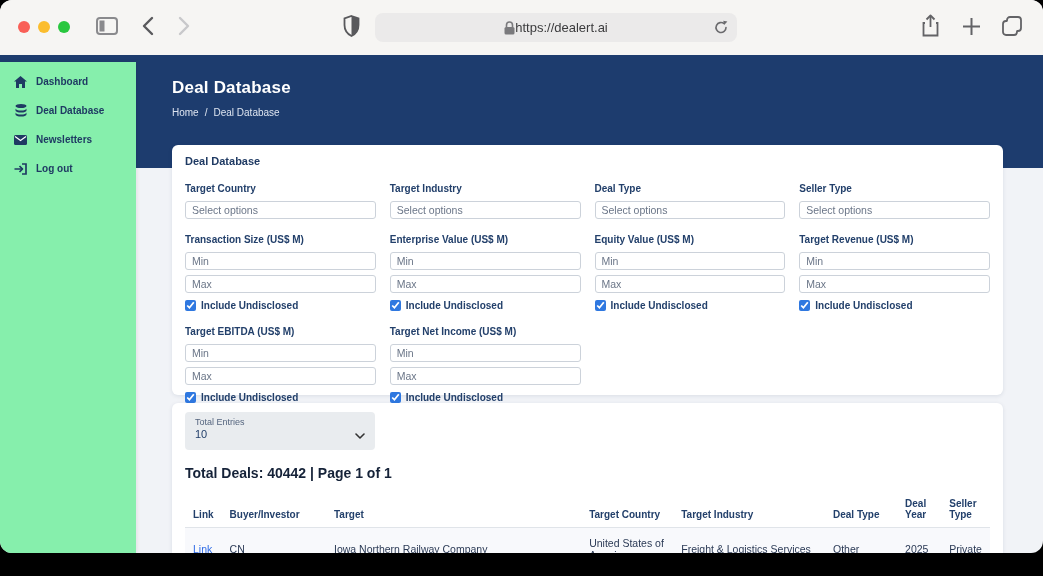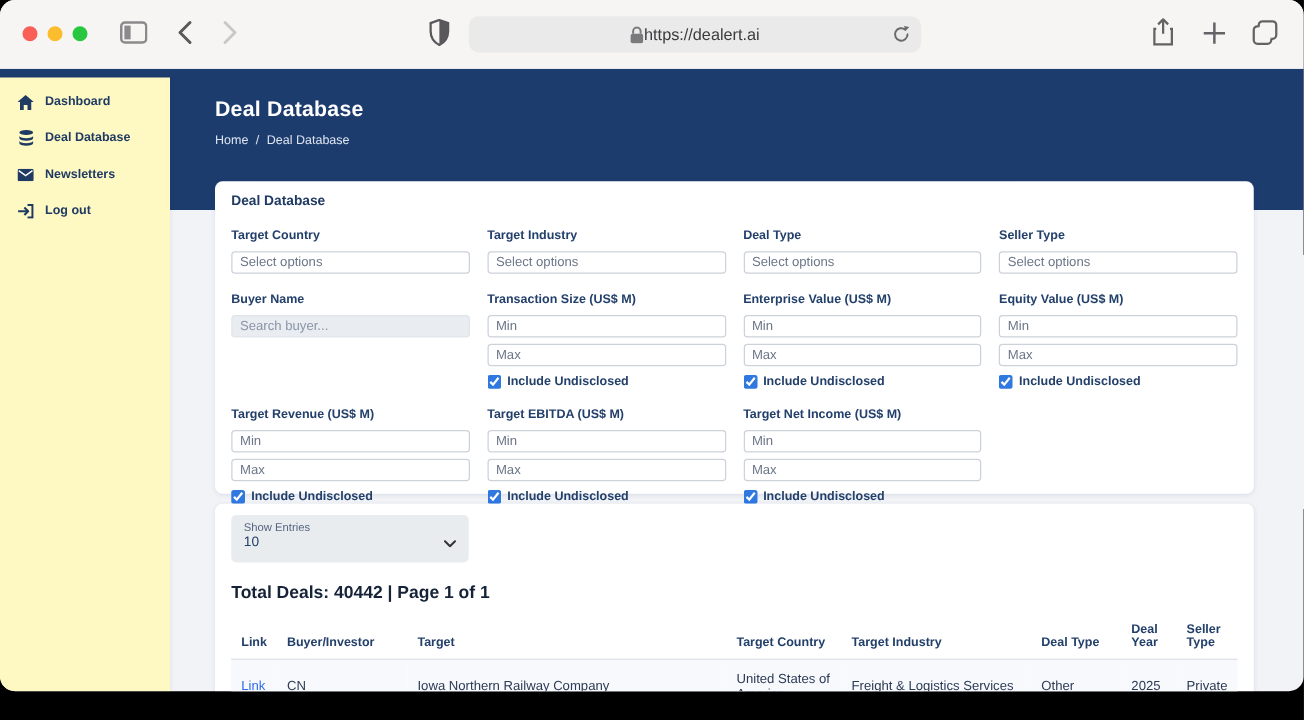--- a/index.html
+++ b/index.html
@@ -17,21 +17,21 @@
             border-radius:8px; display:flex; align-items:center; justify-content:center; gap:0;
             color:#3b3b3d; font-size:13px; }
   .urlbar .reload { position:absolute; right:9px; top:7px; color:#6a6a6d; }
 
   
   .navy-band { position:absolute; top:55px; left:0; width:100%; height:113px; background:#1d3c6e; z-index:1; }
   .page-header { position:absolute; top:78px; left:172px; z-index:2; color:#fff; }
   .page-title { font-size:17px; font-weight:bold; letter-spacing:.2px; }
   .breadcrumb { margin-top:9px; font-size:10px; color:#dde4f0; display:flex; gap:6px; }
 
-  .sidebar { position:absolute; top:62px; left:0; width:136px; height:491px; background:#fef9c3; z-index:3;
+  .sidebar { position:absolute; top:62px; left:0; width:136px; height:491px; background:#86efac; z-index:3;
              box-shadow:1px 0 4px rgba(0,0,0,.08); padding-top:5px; }
   .side-item { display:flex; align-items:center; gap:9px; padding:8px 0 8px 14px; cursor:pointer; }
   .side-item .lbl { font-size:10px; color:#1f3a63; font-weight:600; }
   .side-item.pro .lbl { color:#2e6be6; }
   .sicon { width:13px; height:13px; display:flex; align-items:center; justify-content:center; }
 
   
   .card { position:absolute; background:#fff; border-radius:6px; z-index:4;
           box-shadow:0 1px 4px rgba(20,40,80,.10); }
   .filter-card { top:145px; left:172px; width:831px; height:250px; padding:10px 13px; }
@@ -207,24 +207,20 @@
       <div>
         <div class="flabel">Deal Type</div>
         <input class="finput" placeholder="Select options" style="">
       </div>
       <div>
         <div class="flabel">Seller Type</div>
         <input class="finput" placeholder="Select options" style="">
       </div>
 
       <div>
-        <div class="flabel">Buyer Name</div>
-        <input class="finput disabled" disabled="" placeholder="Search buyer..." style="">
-      </div>
-      <div>
         <div class="flabel">Transaction Size (US$ M)</div>
         <input class="finput minmax" placeholder="Min" style="">
         <input class="finput minmax" placeholder="Max" style="">
         <label class="chkrow">
           <input type="checkbox" checked="" style="">
             <span>Include Undisclosed</span>
         </label>
       </div>
       <div>
         <div class="flabel">Enterprise Value (US$ M)</div>
@@ -271,21 +267,21 @@
           <input type="checkbox" checked="" style="">
             <span>Include Undisclosed</span>
         </label>
       </div>
     </div>
   </section>
 
   <section class="card results-card">
     <div class="controls">
       <div class="show-entries">
-        <div class="se-label">Show Entries</div>
+        <div class="se-label">Total Entries</div>
         <div class="se-value">10</div>
         <span class="se-chev">
           <svg width="10" height="6" viewBox="0 0 10 6">
               <polyline points="1,1 5,5 9,1" fill="none" stroke="#333" stroke-width="1.6" stroke-linecap="round" stroke-linejoin="round"></polyline>
             </svg>
         </span>
       </div>
     </div>
 
     <div class="summary">Total Deals: 40442 | Page 1 of 1</div>

